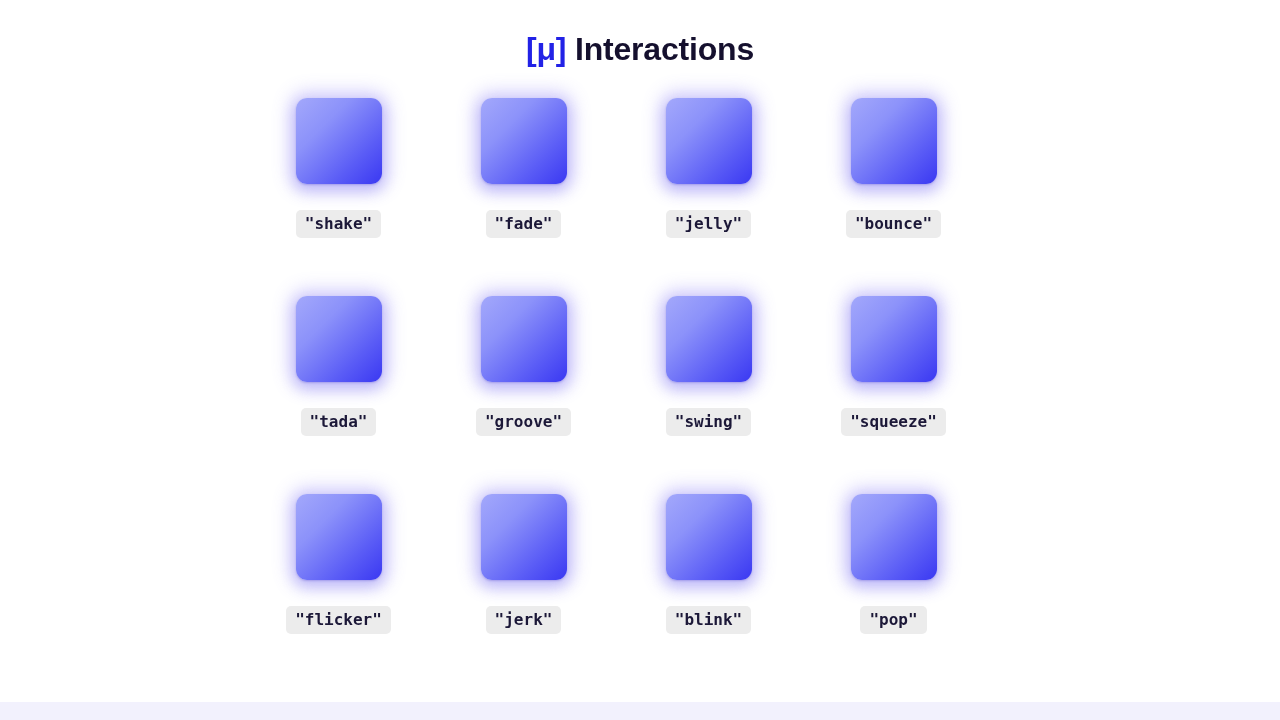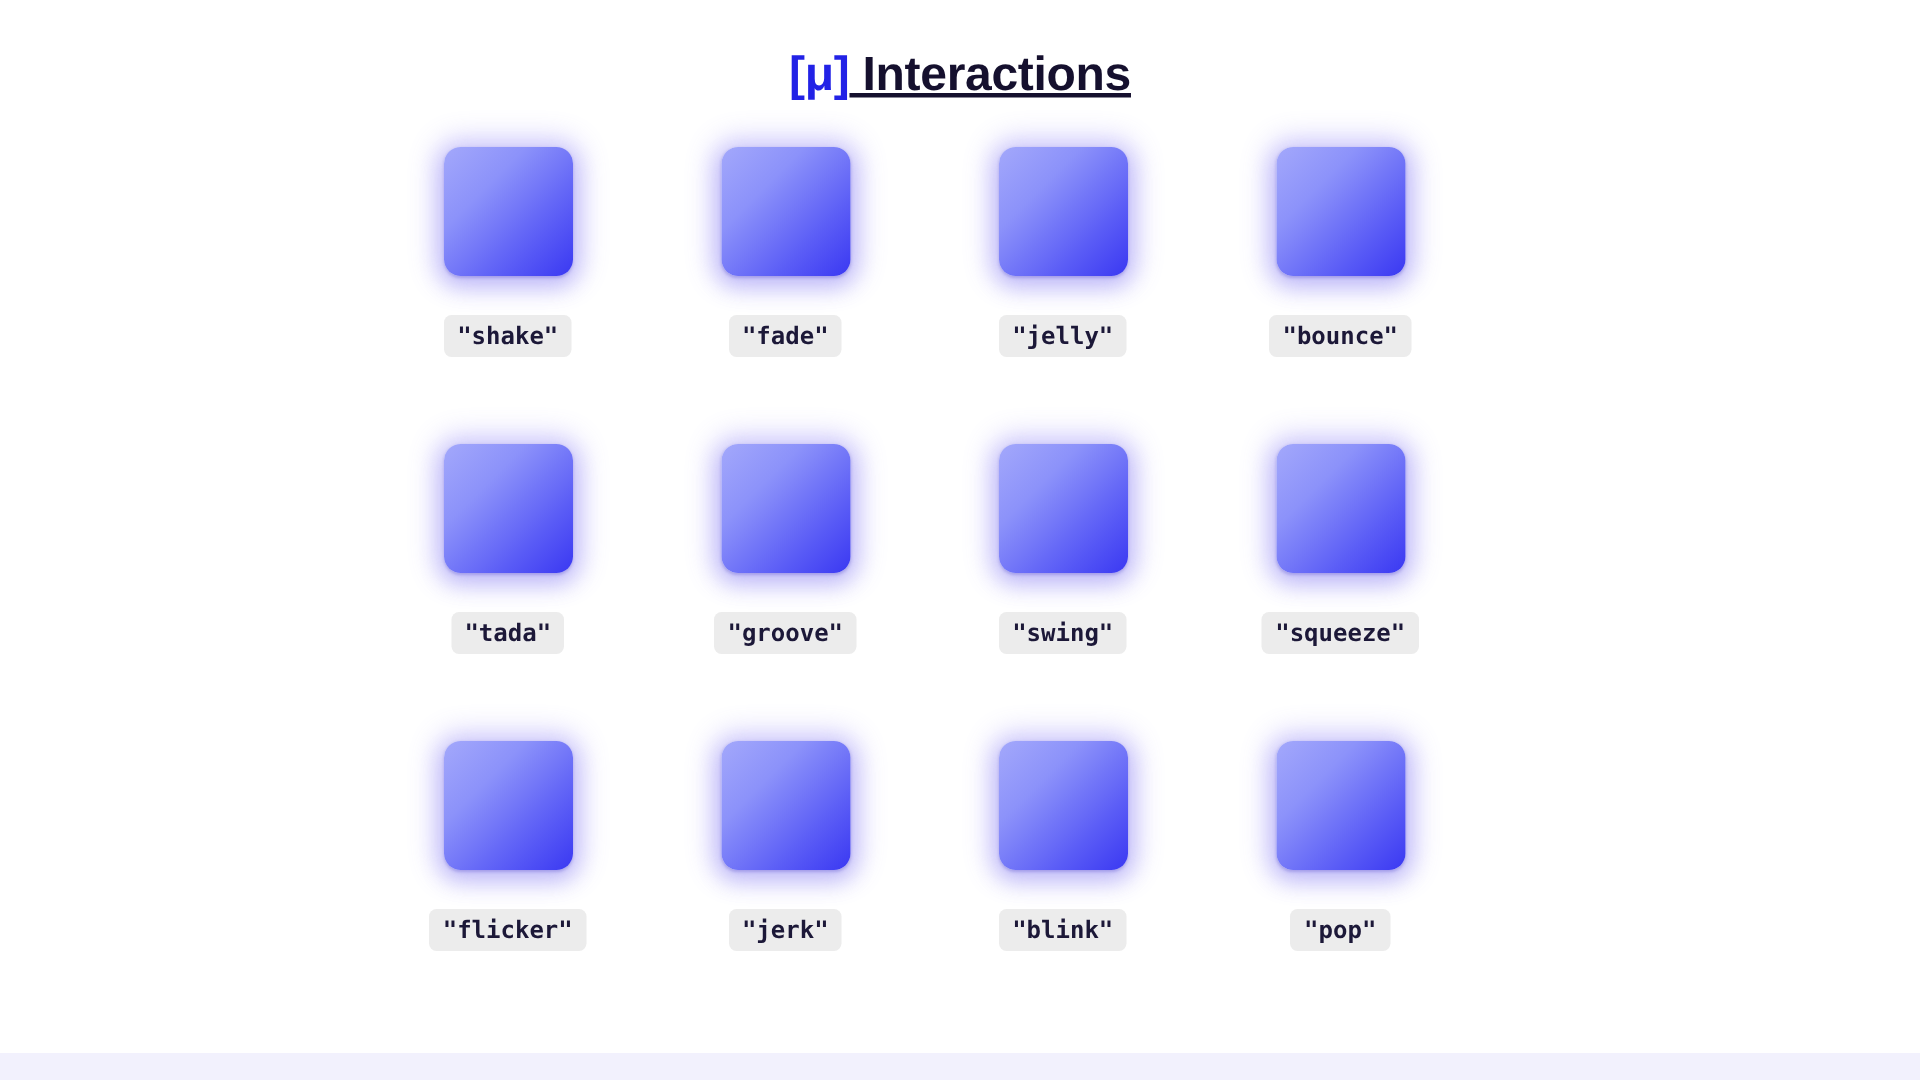--- a/index.html
+++ b/index.html
@@ -37,21 +37,20 @@
     letter-spacing: -0.2px;
     white-space: pre;
   }
   .title-mu {
     color: #2222e6;
     font-weight: 700;
   }
   .title-text {
     color: #15102e;
     font-weight: 700;
-    text-decoration: underline;
   }
 
   
   .demo-grid {
     position: absolute;
     top: 86px;
     left: 246px;
     width: 740px;
     display: grid;
     grid-template-columns: repeat(4, 185px);

